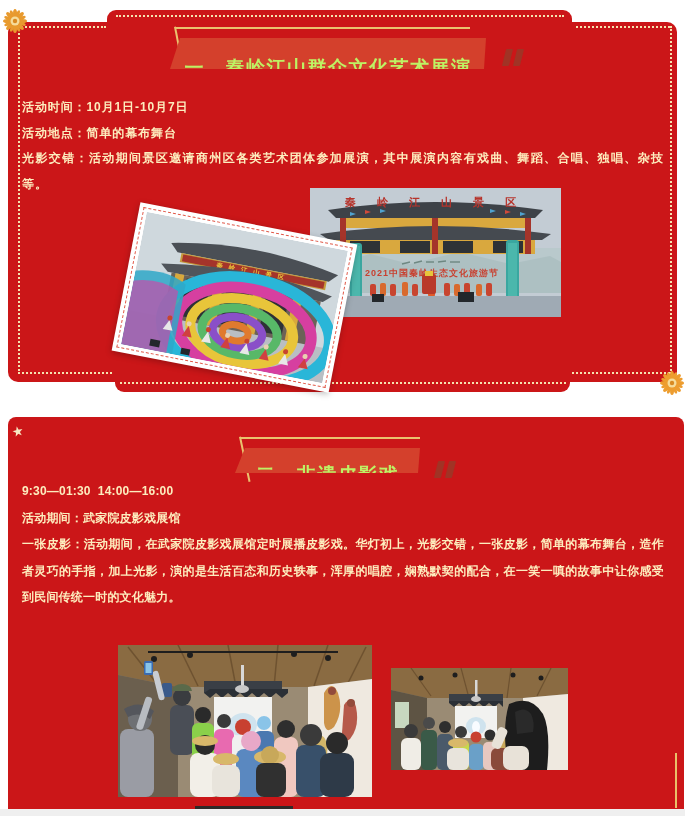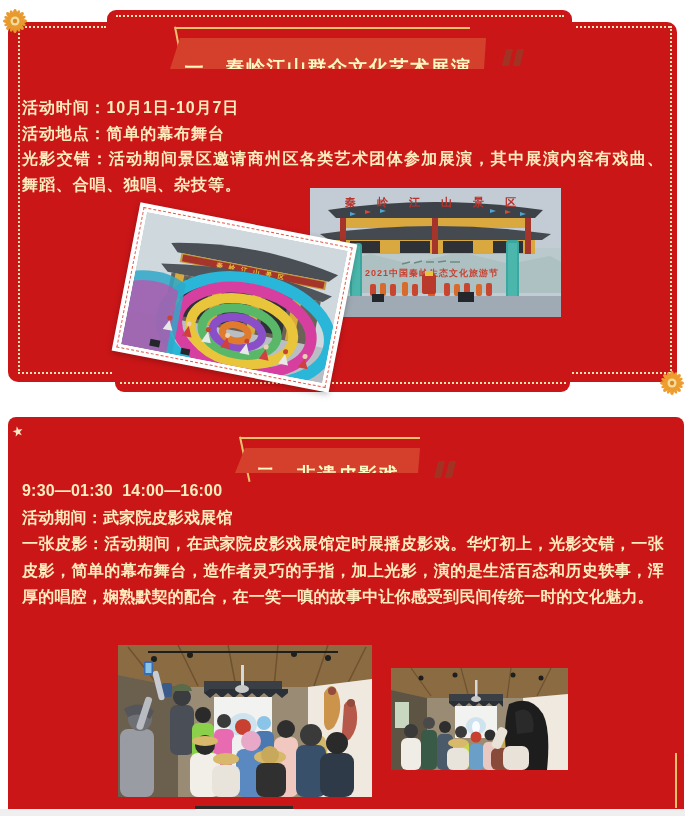--- a/index.html
+++ b/index.html
@@ -8,25 +8,25 @@
   .card{position:absolute;background:#CB1618;}
   #card1{left:8px;top:22px;width:669px;height:360px;border-radius:10px;}
   #card1-tab-top{left:107px;top:10px;width:465px;height:20px;border-radius:9px 9px 0 0;}
   #card1-tab-bottom{left:115px;top:372px;width:455px;height:20px;border-radius:0 0 9px 9px;}
   #card2{left:8px;top:417px;width:676px;height:392px;border-radius:8px 8px 0 0;}
   .dot{position:absolute;width:0;height:0;border:0 dotted #F5E3B0;}
   .dot.h{border-top-width:2px;border-top-style:dotted;}
   .dot.v{border-left-width:2px;border-left-style:dotted;}
   .banner{position:absolute;background:#D4402C;display:flex;align-items:center;justify-content:center;
           clip-path:polygon(10px 0,100% 0,calc(100% - 2px) 100%,0 100%);}
-  .banner .t{color:#fef9c3;font-weight:bold;font-size:19px;letter-spacing:1.5px;white-space:nowrap;margin-top:28px;}
+  .banner .t{color:#bef264;font-weight:bold;font-size:19px;letter-spacing:1.5px;white-space:nowrap;margin-top:28px;}
   .goldline{position:absolute;background:#EAC26E;}
   .quote{position:absolute;display:flex;gap:4px;}
   .quote i{display:block;width:7px;height:17px;background:#A13325;transform:skewX(-14deg);border-radius:1px;}
-  .body-text{position:absolute;color:#FDEDBE;font-weight:bold;font-size:16px;text-align:justify;}
+  .body-text{position:absolute;color:#FDEDBE;font-weight:bold;font-size:12px;text-align:justify;}
   .body-text .row{white-space:pre-wrap;}
   #txt1{left:22px;top:95px;width:642px;line-height:25.6px;letter-spacing:0.9px;}
   #txt2{left:22px;top:478px;width:642px;line-height:26.5px;letter-spacing:0.2px;}
   .flower{position:absolute;width:24px;height:24px;}
   #star{position:absolute;left:12px;top:424px;color:#F7EAC4;font-size:13px;transform:rotate(-12deg);}
   .photo{position:absolute;overflow:hidden;}
   #photo-tilt{left:124px;top:222px;width:221px;height:151px;background:#ffffff;
               transform:rotate(11deg);box-shadow:0 2px 6px rgba(0,0,0,.25);padding:0;}
   #photo-tilt .inner{position:absolute;left:8px;top:8px;right:8px;bottom:8px;overflow:hidden;}
   #photo-tilt .dash{position:absolute;left:4px;top:4px;right:4px;bottom:4px;border:1px dashed #E05A4A;z-index:5;}

